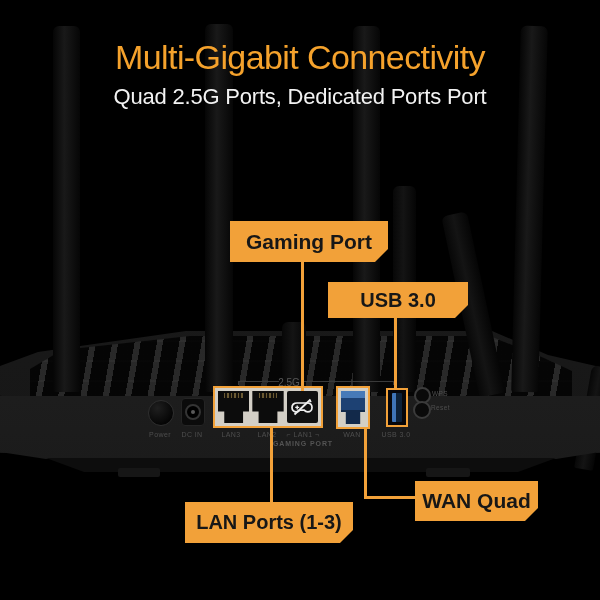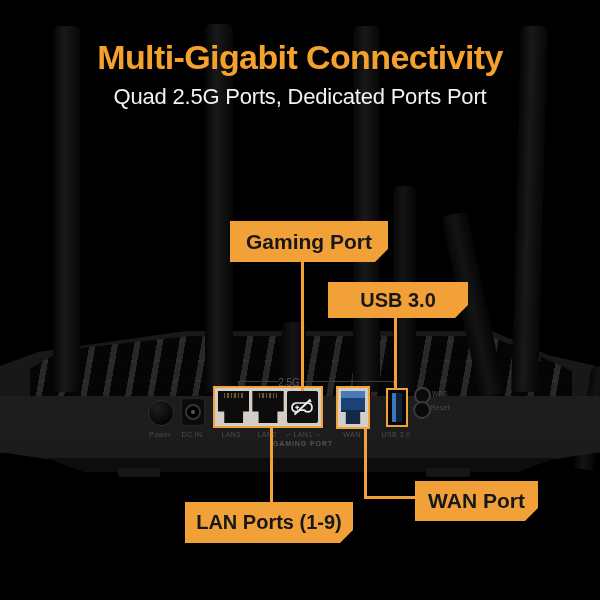--- a/index.html
+++ b/index.html
@@ -1,21 +1,21 @@
 <!DOCTYPE html>
 <html style="--accent: #F2A139; --accent-title: #F5A22C;"><head>
 <meta charset="utf-8">
 <style>
   html,body{margin:0;padding:0;background:#000;}
   .stage{position:relative;width:600px;height:600px;background:#000;overflow:hidden;
          font-family:"Liberation Sans","DejaVu Sans",sans-serif;}
   .abs{position:absolute;}
 
   
-  .title{left:0;right:0;top:38px;text-align:center;font-size:34px;font-weight:700;
+  .title{left:0;right:0;top:38px;text-align:center;font-size:34px;font-weight:400;
          letter-spacing:-0.6px;color:var(--accent-title,#F5A22C);z-index:8;}
   .subtitle{left:0;right:0;top:84px;text-align:center;font-size:22px;font-weight:400;
             letter-spacing:-0.2px;color:#f2f2f2;z-index:8;}
 
   
   .antenna{background:linear-gradient(90deg,#050505,#191919 42%,#060606);
            border-radius:6px 6px 2px 2px;z-index:2;}
   .ant-rear{background:linear-gradient(90deg,#070707,#141414 45%,#050505);}
 
   
@@ -155,19 +155,19 @@
   <div class="abs cline" style="left:364px;top:429px;width:3px;height:70px;"></div>
   <div class="abs cline" style="left:364px;top:496px;width:55px;height:3px;"></div>
 
   <div class="abs callout" style="left:230px;top:221px;width:158px;height:41px;font-size:21px;">
     <span>Gaming Port</span>
   </div>
   <div class="abs callout" style="left:328px;top:282px;width:140px;height:36px;font-size:20px;">
     <span>USB 3.0</span>
   </div>
   <div class="abs callout" style="left:185px;top:502px;width:168px;height:41px;font-size:20px;">
-    <span>LAN Ports (1-9)</span>
+    <span>LAN Ports (1-3)</span>
   </div>
   <div class="abs callout" style="left:415px;top:481px;width:123px;height:40px;font-size:21px;">
-    <span>WAN Port</span>
+    <span>WAN Quad</span>
   </div>
 
 </div>
 
 </body></html>

